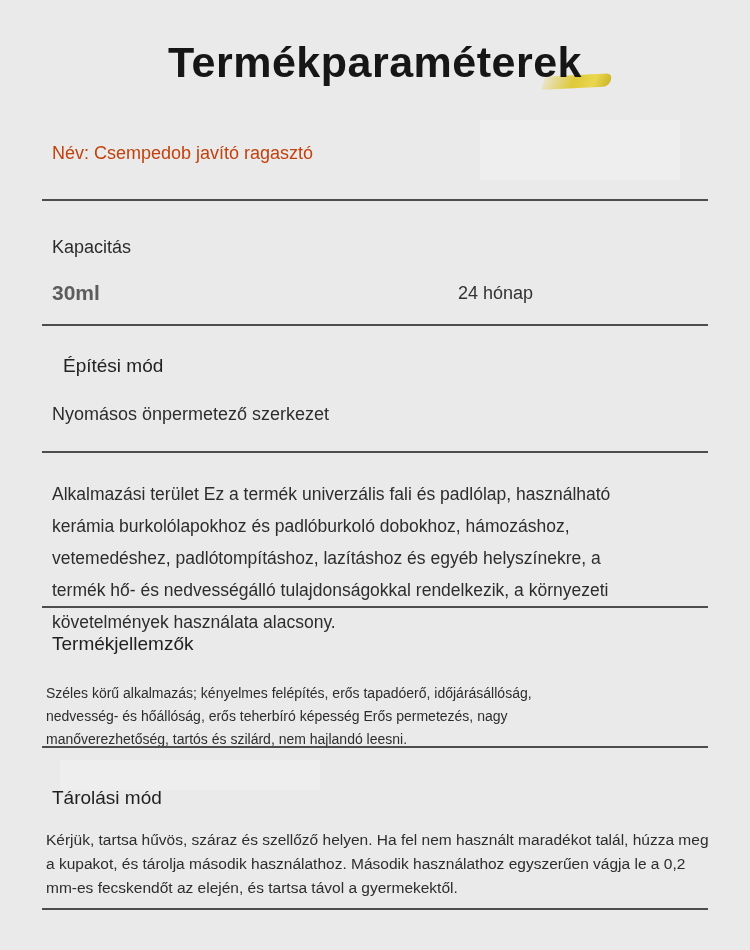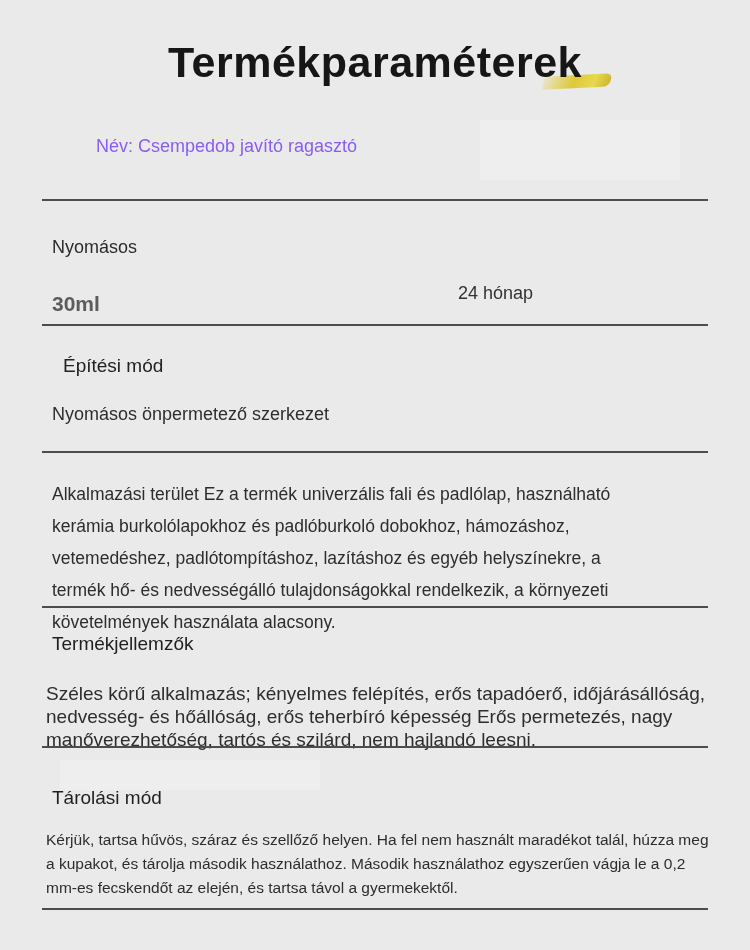--- a/index.html
+++ b/index.html
@@ -66,25 +66,25 @@
   .divider {
     position: absolute;
     left: 42px;
     width: 666px;
     height: 2px;
     background: #4d4d4d;
   }
 
   .txt { position: absolute; left: 52px; }
 
-  .name-line   { top: 136px; font-size: 18px; color: #8b5cf6; margin-left: 44px; }
+  .name-line   { top: 143px; font-size: 18px; color: #c2410c; }
 
   .col-label   { font-size: 18px; color: #2c2c2c; }
   .cap-label   { top: 237px; }
-  .cap-value   { top: 292px; font-size: 21px; font-weight: bold; color: #5c5c5c; text-align: right; }
+  .cap-value   { top: 281px; font-size: 21px; font-weight: bold; color: #5c5c5c; text-align: right; }
   .val-label   { left: 458px; top: 237px; }
   .val-value   { left: 458px; top: 283px; font-size: 18px; color: #333; }
 
   .build-label { top: 355px; font-size: 19px; color: #222; margin-left: 11px; }
   .build-value { top: 404px; font-size: 18px; color: #2e2e2e; }
 
   .para {
     position: absolute;
     white-space: pre-line;
     color: #2d2d2d;
@@ -98,21 +98,21 @@
   .heading {
     position: absolute;
     left: 52px;
     font-size: 19px;
     color: #1f1f1f;
   }
   .features-heading { top: 633px; }
   .para-features {
     left: 46px; top: 682px;
     width: 670px;
-    font-size: 19px;
+    font-size: 14px;
     line-height: 23px;
   }
   .storage-heading { top: 787px; }
   .para-storage {
     left: 46px; top: 828px;
     width: 690px;
     font-size: 15.5px;
     line-height: 24px;
   }
 
@@ -129,21 +129,21 @@
 <div class="page">
 
   <div class="title-wrap">
     <span class="title">Termékparaméterek</span>
   </div>
   <div class="title-marker"></div>
 
   <div class="txt name-line">Név: Csempedob javító ragasztó</div>
   <div class="divider d1"></div>
 
-  <div class="txt col-label cap-label">Nyomásos</div>
+  <div class="txt col-label cap-label">Kapacitás</div>
   <div class="txt cap-value">30ml</div>
   <div class="txt val-value">24 hónap</div>
   <div class="divider d2"></div>
 
   <div class="txt build-label">Építési mód</div>
   <div class="txt build-value">Nyomásos önpermetező szerkezet</div>
   <div class="divider d3"></div>
 
   <div class="para para-application">Alkalmazási terület Ez a termék univerzális fali és padlólap, használható
 kerámia burkolólapokhoz és padlóburkoló dobokhoz, hámozáshoz,

